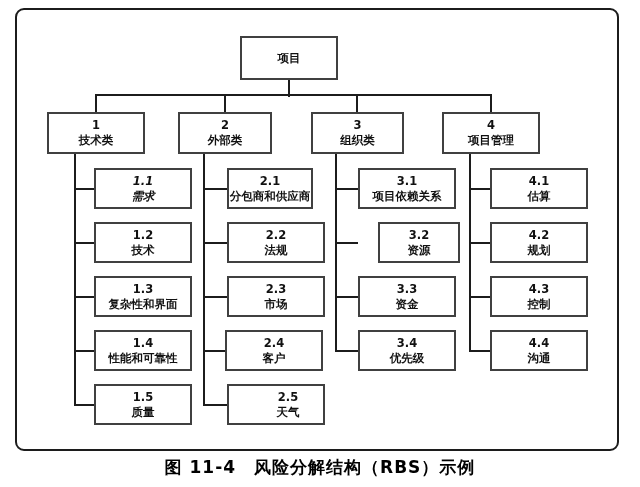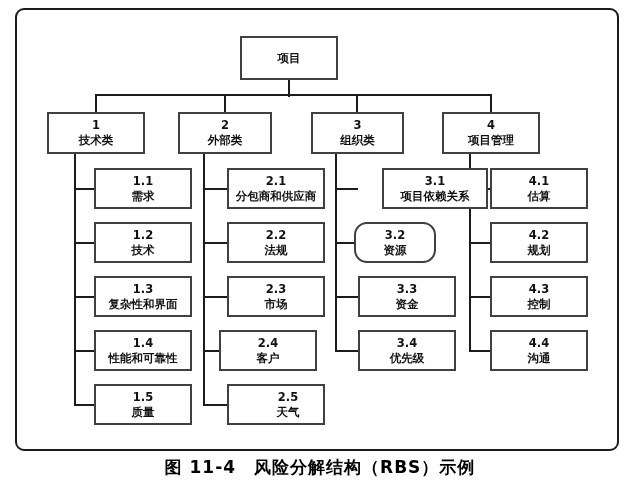--- a/index.html
+++ b/index.html
@@ -72,21 +72,21 @@
       </div>
       <div class="line" style="left: 288px; top: 80px; width: 2px; height: 17px;"></div>
       <div class="line" style="left: 95px; top: 94px; width: 397px; height: 2px;"></div>
       <div class="line" style="left: 95px; top: 95px; width: 2px; height: 17px;"></div>
       <div class="node" style="left: 47px; top: 112px; width: 98px; height: 42px;">
         <span class="node-id">1</span>
         <span class="node-label">技术类</span>
       </div>
       <div class="line" style="left: 74px; top: 154px; width: 2px; height: 251.5px;"></div>
       <div class="line" style="left: 75px; top: 187.5px; width: 19px; height: 2px;"></div>
-      <div class="node" style="left: 94px; top: 168px; width: 98px; height: 41px;">
+      <div class="node" style="left: 94px; top: 168px; width: 98px; height: 41px; font-style: italic;">
         <span class="node-id">1.1</span>
         <span class="node-label">需求</span>
       </div>
       <div class="line" style="left: 75px; top: 241.5px; width: 19px; height: 2px;"></div>
       <div class="node" style="left: 94px; top: 222px; width: 98px; height: 41px;">
         <span class="node-id">1.2</span>
         <span class="node-label">技术</span>
       </div>
       <div class="line" style="left: 75px; top: 295.5px; width: 19px; height: 2px;"></div>
       <div class="node" style="left: 94px; top: 276px; width: 98px; height: 41px;">
@@ -103,57 +103,57 @@
         <span class="node-id">1.5</span>
         <span class="node-label">质量</span>
       </div>
       <div class="line" style="left: 224px; top: 95px; width: 2px; height: 17px;"></div>
       <div class="node" style="left: 178px; top: 112px; width: 94px; height: 42px;">
         <span class="node-id">2</span>
         <span class="node-label">外部类</span>
       </div>
       <div class="line" style="left: 203px; top: 154px; width: 2px; height: 251.5px;"></div>
       <div class="line" style="left: 204px; top: 187.5px; width: 23px; height: 2px;"></div>
-      <div class="node" style="left: 227px; top: 168px; width: 98px; height: 41px;">
+      <div class="node" style="left: 227px; top: 168px; width: 86px; height: 41px;">
         <span class="node-id">2.1</span>
         <span class="node-label">分包商和供应商</span>
       </div>
       <div class="line" style="left: 204px; top: 241.5px; width: 23px; height: 2px;"></div>
       <div class="node" style="left: 227px; top: 222px; width: 98px; height: 41px;">
         <span class="node-id">2.2</span>
         <span class="node-label">法规</span>
       </div>
       <div class="line" style="left: 204px; top: 295.5px; width: 23px; height: 2px;"></div>
       <div class="node" style="left: 227px; top: 276px; width: 98px; height: 41px;">
         <span class="node-id">2.3</span>
         <span class="node-label">市场</span>
       </div>
       <div class="line" style="left: 204px; top: 349.5px; width: 23px; height: 2px;"></div>
-      <div class="node" style="left: 219px; top: 330px; width: 98px; height: 41px;">
+      <div class="node" style="left: 225px; top: 330px; width: 98px; height: 41px;">
         <span class="node-id">2.4</span>
         <span class="node-label">客户</span>
       </div>
       <div class="line" style="left: 204px; top: 403.5px; width: 23px; height: 2px;"></div>
       <div class="node" style="left: 227px; top: 384px; width: 98px; height: 41px; padding-left: 24px;">
         <span class="node-id">2.5</span>
         <span class="node-label">天气</span>
       </div>
       <div class="line" style="left: 356px; top: 95px; width: 2px; height: 17px;"></div>
       <div class="node" style="left: 311px; top: 112px; width: 93px; height: 42px;">
         <span class="node-id">3</span>
         <span class="node-label">组织类</span>
       </div>
       <div class="line" style="left: 335px; top: 154px; width: 2px; height: 197.5px;"></div>
       <div class="line" style="left: 336px; top: 187.5px; width: 22px; height: 2px;"></div>
-      <div class="node" style="left: 358px; top: 168px; width: 106px; height: 41px; margin-left: 24px;">
+      <div class="node" style="left: 358px; top: 168px; width: 98px; height: 41px;">
         <span class="node-id">3.1</span>
         <span class="node-label">项目依赖关系</span>
       </div>
       <div class="line" style="left: 336px; top: 241.5px; width: 22px; height: 2px;"></div>
-      <div class="node" style="left: 354px; top: 222px; width: 82px; height: 41px; border-radius: 13px;">
+      <div class="node" style="left: 378px; top: 222px; width: 82px; height: 41px;">
         <span class="node-id">3.2</span>
         <span class="node-label">资源</span>
       </div>
       <div class="line" style="left: 336px; top: 295.5px; width: 22px; height: 2px;"></div>
       <div class="node" style="left: 358px; top: 276px; width: 98px; height: 41px;">
         <span class="node-id">3.3</span>
         <span class="node-label">资金</span>
       </div>
       <div class="line" style="left: 336px; top: 349.5px; width: 22px; height: 2px;"></div>
       <div class="node" style="left: 358px; top: 330px; width: 98px; height: 41px; text-align: right;">

